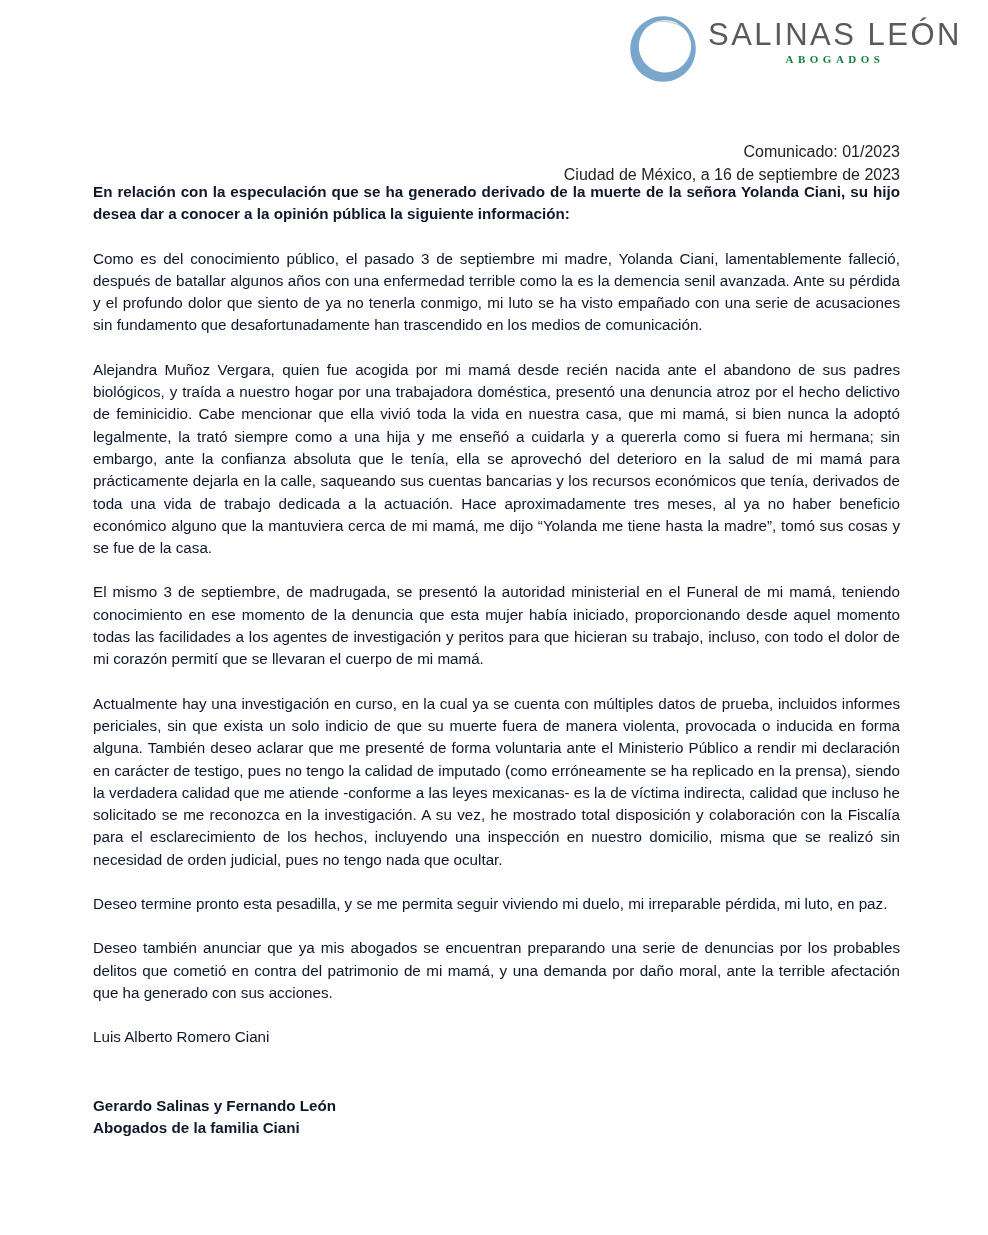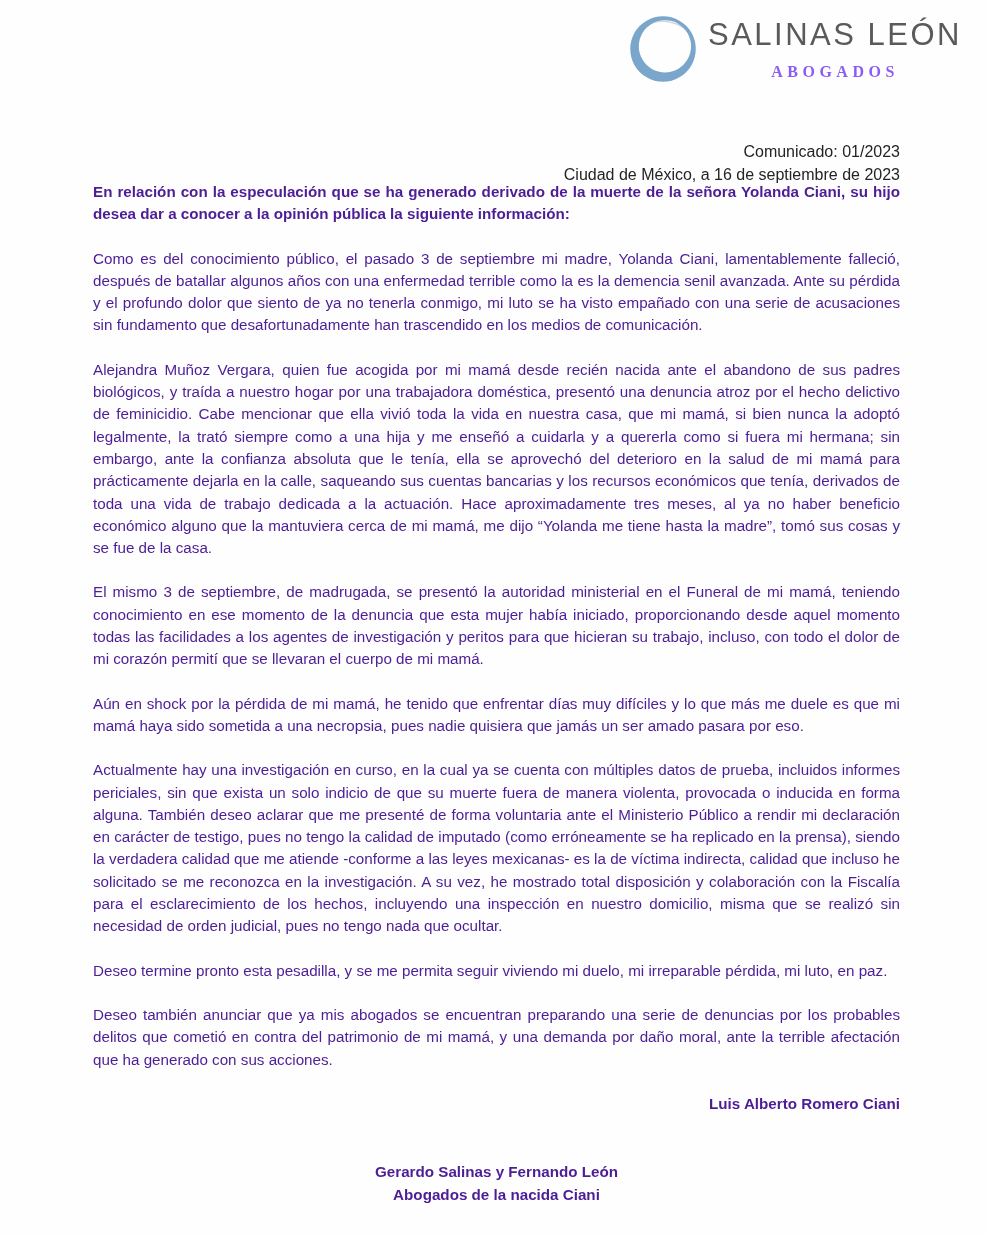--- a/index.html
+++ b/index.html
@@ -17,37 +17,37 @@
     display:flex;align-items:flex-start;gap:6px;
   }
   .logo-circle{width:78px;height:78px;flex:0 0 auto;}
   .logo-textcol{padding-top:8px;text-align:center;}
   .logo-name{
     font-size:31px;font-weight:400;letter-spacing:2.5px;
     color:#595a5c;white-space:nowrap;line-height:1.1;
   }
   .logo-sub{
     font-family:"Liberation Serif", serif;font-weight:700;
-    font-size:16px;letter-spacing:4.5px;color:#8b5cf6;margin-top:11px;
+    font-size:11px;letter-spacing:4.5px;color:#15803d;margin-top:1px;
   }
   
   .meta{
     position:absolute;top:140px;right:88px;
     text-align:right;font-size:16px;line-height:23px;color:#242424;
   }
   
   .body{
     position:absolute;top:181px;left:93px;width:807px;
     font-size:15.2px;line-height:22.3px;text-align:justify;
-    color:#4c1d95;
+    color:#0f172a;
   }
   .body p{margin:0 0 22px 0;}
   .intro{font-weight:700;}
-  .sig{text-align:right;font-weight:700;margin-top:4px;}
-  .lawyers{margin-top:46px;text-align:center;font-weight:700;}
+  .sig{text-align:left;font-weight:400;margin-top:4px;}
+  .lawyers{margin-top:46px;text-align:left;font-weight:700;}
   .lawyers p{margin:0;line-height:22.5px;}
 </style>
 </head>
 <body>
 
 <div class="page">
 
   <div class="letterhead">
     <svg class="logo-circle" viewBox="0 0 100 100" aria-hidden="true">
       <path d="M14 32 A 44 42 0 0 1 91 42" fill="none" stroke="#c4c4c4" stroke-width="1.4" opacity="0.8"></path>
@@ -62,26 +62,25 @@
   <div class="meta">
     <div>Comunicado: 01/2023</div>
     <div>Ciudad de México, a 16 de septiembre de 2023</div>
   </div>
 
   <div class="body">
     <p class="intro">En relación con la especulación que se ha generado derivado de la muerte de la señora Yolanda Ciani, su hijo desea dar a conocer a la opinión pública la siguiente información:</p>
     <p>Como es del conocimiento público, el pasado 3 de septiembre mi madre, Yolanda Ciani, lamentablemente falleció, después de batallar algunos años con una enfermedad terrible como la es la demencia senil avanzada. Ante su pérdida y el profundo dolor que siento de ya no tenerla conmigo, mi luto se ha visto empañado con una serie de acusaciones sin fundamento que desafortunadamente han trascendido en los medios de comunicación.</p>
     <p>Alejandra Muñoz Vergara, quien fue acogida por mi mamá desde recién nacida ante el abandono de sus padres biológicos, y traída a nuestro hogar por una trabajadora doméstica, presentó una denuncia atroz por el hecho delictivo de feminicidio. Cabe mencionar que ella vivió toda la vida en nuestra casa, que mi mamá, si bien nunca la adoptó legalmente, la trató siempre como a una hija y me enseñó a cuidarla y a quererla como si fuera mi hermana; sin embargo, ante la confianza absoluta que le tenía, ella se aprovechó del deterioro en la salud de mi mamá para prácticamente dejarla en la calle, saqueando sus cuentas bancarias y los recursos económicos que tenía, derivados de toda una vida de trabajo dedicada a la actuación. Hace aproximadamente tres meses, al ya no haber beneficio económico alguno que la mantuviera cerca de mi mamá, me dijo “Yolanda me tiene hasta la madre”, tomó sus cosas y se fue de la casa.</p>
     <p>El mismo 3 de septiembre, de madrugada, se presentó la autoridad ministerial en el Funeral de mi mamá, teniendo conocimiento en ese momento de la denuncia que esta mujer había iniciado, proporcionando desde aquel momento todas las facilidades a los agentes de investigación y peritos para que hicieran su trabajo, incluso, con todo el dolor de mi corazón permití que se llevaran el cuerpo de mi mamá.</p>
-    <p>Aún en shock por la pérdida de mi mamá, he tenido que enfrentar días muy difíciles y lo que más me duele es que mi mamá haya sido sometida a una necropsia, pues nadie quisiera que jamás un ser amado pasara por eso.</p>
     <p>Actualmente hay una investigación en curso, en la cual ya se cuenta con múltiples datos de prueba, incluidos informes periciales, sin que exista un solo indicio de que su muerte fuera de manera violenta, provocada o inducida en forma alguna. También deseo aclarar que me presenté de forma voluntaria ante el Ministerio Público a rendir mi declaración en carácter de testigo, pues no tengo la calidad de imputado (como erróneamente se ha replicado en la prensa), siendo la verdadera calidad que me atiende -conforme a las leyes mexicanas- es la de víctima indirecta, calidad que incluso he solicitado se me reconozca en la investigación. A su vez, he mostrado total disposición y colaboración con la Fiscalía para el esclarecimiento de los hechos, incluyendo una inspección en nuestro domicilio, misma que se realizó sin necesidad de orden judicial, pues no tengo nada que ocultar.</p>
     <p>Deseo termine pronto esta pesadilla, y se me permita seguir viviendo mi duelo, mi irreparable pérdida, mi luto, en paz.</p>
     <p>Deseo también anunciar que ya mis abogados se encuentran preparando una serie de denuncias por los probables delitos que cometió en contra del patrimonio de mi mamá, y una demanda por daño moral, ante la terrible afectación que ha generado con sus acciones.</p>
 
     <p class="sig">Luis Alberto Romero Ciani</p>
 
     <div class="lawyers">
       <p>Gerardo Salinas y Fernando León</p>
-      <p>Abogados de la nacida Ciani</p>
+      <p>Abogados de la familia Ciani</p>
     </div>
   </div>
 
 </div>
 
 </body></html>

